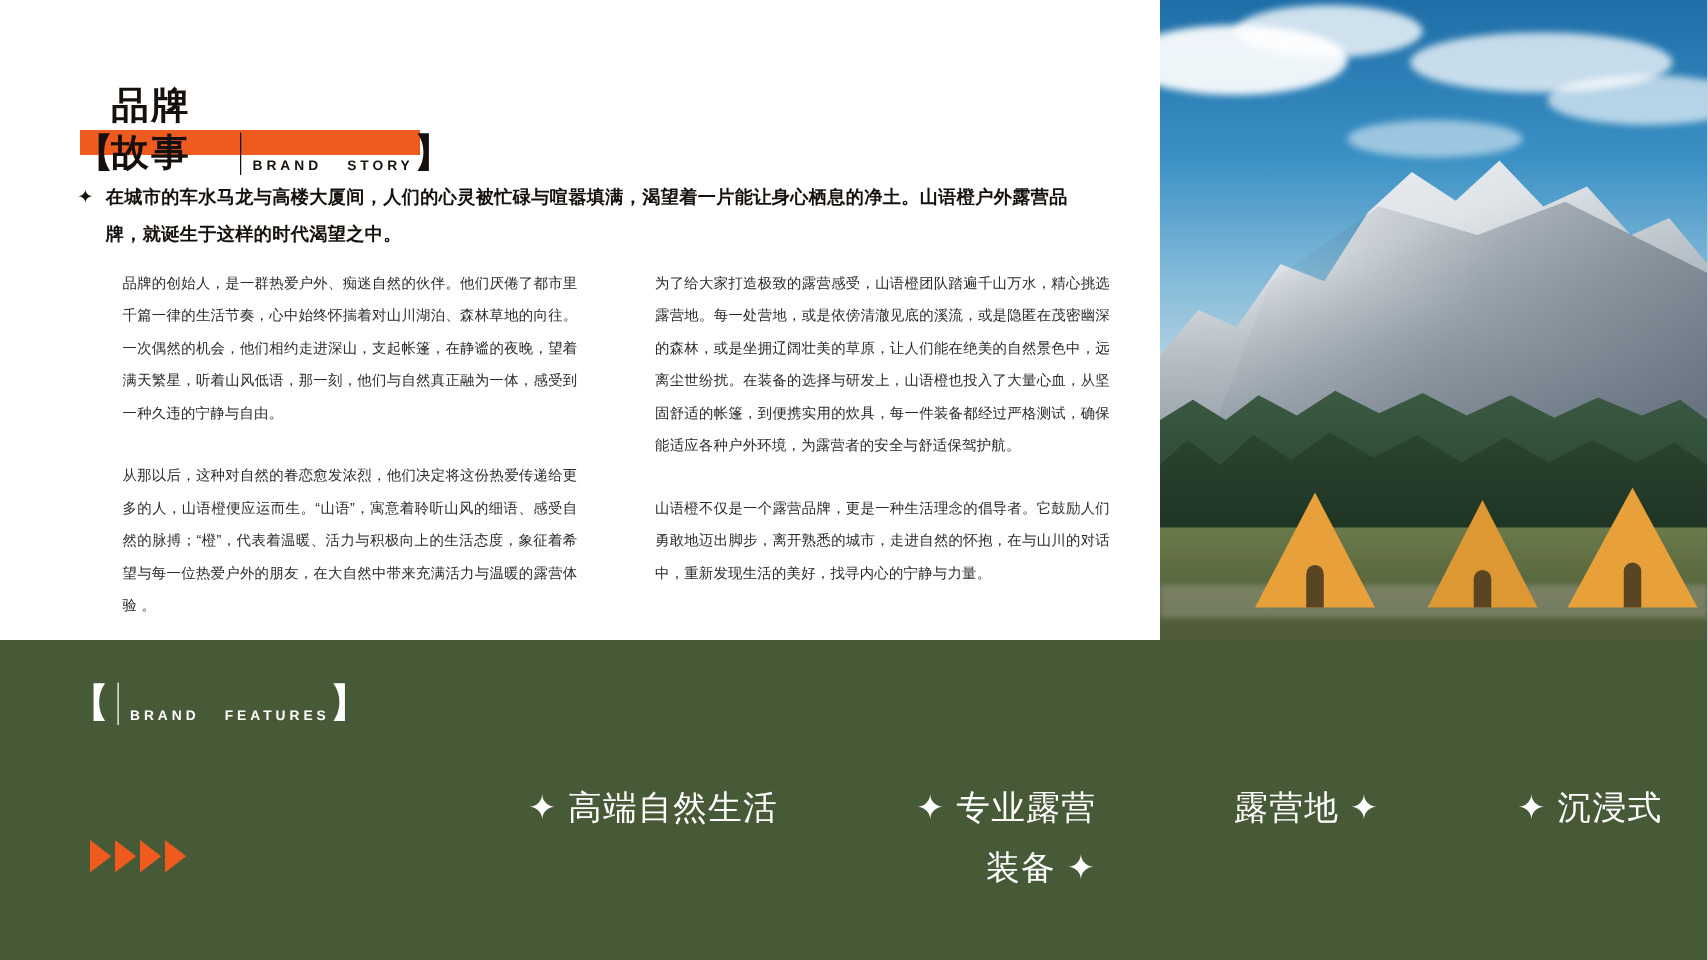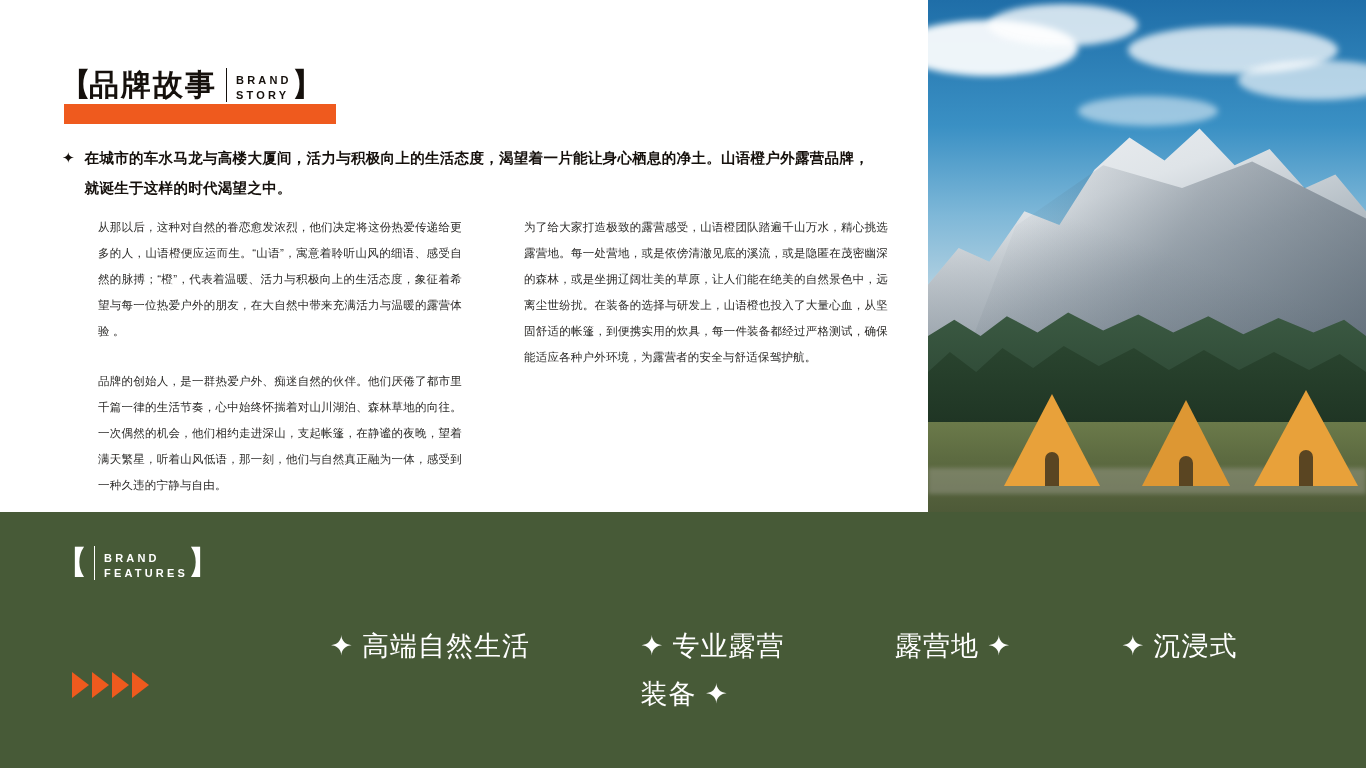--- a/index.html
+++ b/index.html
@@ -58,23 +58,24 @@
     line-height: 38px;
   }
   .title-divider {
     width: 1px;
     height: 34px;
     background: #15100c;
     margin: 0 9px 2px 9px;
   }
   .title-en {
     display: flex;
-    flex-direction: column;
+    flex-direction: row;
     justify-content: center;
     margin-bottom: 1px;
+    gap: 20px;
   }
   .title-en span {
     font-size: 11px;
     font-weight: bold;
     letter-spacing: 3.2px;
     color: #15100c;
     line-height: 15px;
   }
 
   
@@ -245,21 +246,21 @@
     width: 1000px;
     display: flex;
     align-items: flex-start;
     gap: 18px;
   }
   .feature {
     color: #ffffff;
     font-size: 27px;
     line-height: 48px;
     letter-spacing: 1px;
-    text-align: left;
+    text-align: right;
     flex: 1 1 auto;
   }
   .feature .f-line { white-space: nowrap; }
 </style>
 </head>
 <body>
 
 <div class="page">
 
   <div class="top-section">
@@ -273,30 +274,31 @@
         <span class="title-en">
           <span>BRAND</span>
           <span>STORY</span>
         </span>
         <span class="bracket">】</span>
       </div>
     </div>
 
     <div class="lead-row">
       <span class="lead-marker">✦</span>
-      <span class="lead-text">在城市的车水马龙与高楼大厦间，活力与积极向上的生活态度，渴望着一片能让身心栖息的净土。山语橙户外露营品牌，就诞生于这样的时代渴望之中。</span>
+      <span class="lead-text">在城市的车水马龙与高楼大厦间，人们的心灵被忙碌与喧嚣填满，渴望着一片能让身心栖息的净土。山语橙户外露营品牌，就诞生于这样的时代渴望之中。</span>
     </div>
 
     <div class="body-cols">
       <div class="body-col">
+        <p>品牌的创始人，是一群热爱户外、痴迷自然的伙伴。他们厌倦了都市里千篇一律的生活节奏，心中始终怀揣着对山川湖泊、森林草地的向往。一次偶然的机会，他们相约走进深山，支起帐篷，在静谧的夜晚，望着满天繁星，听着山风低语，那一刻，他们与自然真正融为一体，感受到一种久违的宁静与自由。</p>
         <p>从那以后，这种对自然的眷恋愈发浓烈，他们决定将这份热爱传递给更多的人，山语橙便应运而生。“山语”，寓意着聆听山风的细语、感受自然的脉搏；“橙”，代表着温暖、活力与积极向上的生活态度，象征着希望与每一位热爱户外的朋友，在大自然中带来充满活力与温暖的露营体验 。</p>
-        <p>品牌的创始人，是一群热爱户外、痴迷自然的伙伴。他们厌倦了都市里千篇一律的生活节奏，心中始终怀揣着对山川湖泊、森林草地的向往。一次偶然的机会，他们相约走进深山，支起帐篷，在静谧的夜晚，望着满天繁星，听着山风低语，那一刻，他们与自然真正融为一体，感受到一种久违的宁静与自由。</p>
       </div>
       <div class="body-col">
         <p>为了给大家打造极致的露营感受，山语橙团队踏遍千山万水，精心挑选露营地。每一处营地，或是依傍清澈见底的溪流，或是隐匿在茂密幽深的森林，或是坐拥辽阔壮美的草原，让人们能在绝美的自然景色中，远离尘世纷扰。在装备的选择与研发上，山语橙也投入了大量心血，从坚固舒适的帐篷，到便携实用的炊具，每一件装备都经过严格测试，确保能适应各种户外环境，为露营者的安全与舒适保驾护航。</p>
+        <p>山语橙不仅是一个露营品牌，更是一种生活理念的倡导者。它鼓励人们勇敢地迈出脚步，离开熟悉的城市，走进自然的怀抱，在与山川的对话中，重新发现生活的美好，找寻内心的宁静与力量。</p>
       </div>
     </div>
 
     <div class="photo">
       <div class="sky"></div>
       <div class="cloud c1"></div>
       <div class="cloud c2"></div>
       <div class="cloud c3"></div>
       <div class="cloud c4"></div>
       <div class="cloud c5"></div>

